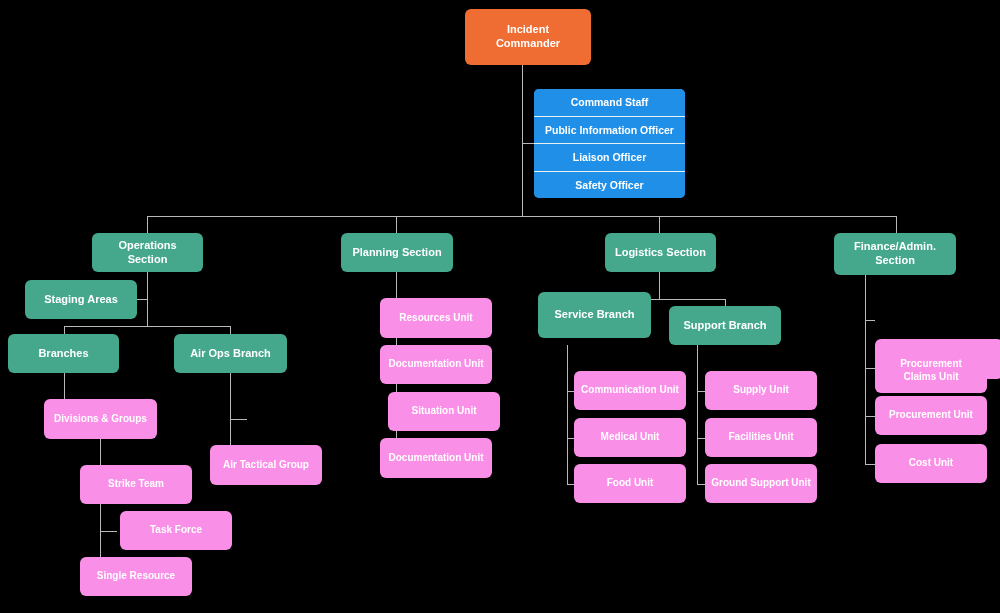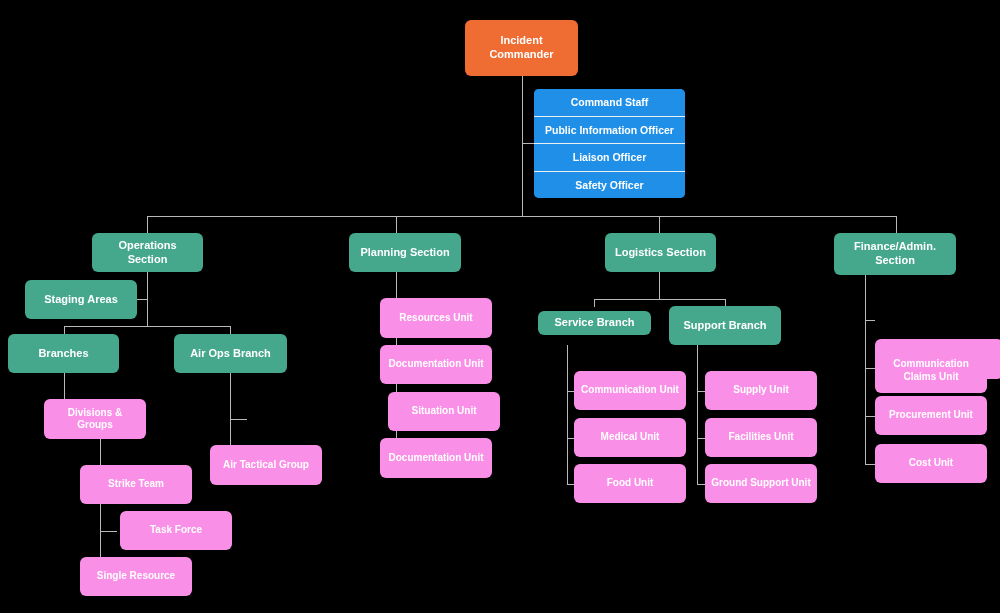--- a/index.html
+++ b/index.html
@@ -133,69 +133,69 @@
   <div class="edge edge-h" style="left:697px; top:391px; width:9px;"></div>
   <div class="edge edge-h" style="left:697px; top:438px; width:9px;"></div>
   <div class="edge edge-h" style="left:697px; top:484px; width:9px;"></div>
 
   <div class="edge edge-v" style="left:865px; top:275px; height:189px;"></div>
   <div class="edge edge-h" style="left:865px; top:320px; width:10px;"></div>
   <div class="edge edge-h" style="left:865px; top:368px; width:10px;"></div>
   <div class="edge edge-h" style="left:865px; top:416px; width:10px;"></div>
   <div class="edge edge-h" style="left:865px; top:464px; width:10px;"></div>
 
-  <div class="node node-cmd" style="left:465px; top:20px; width:113px; height:56px;">
+  <div class="node node-cmd" style="left:465px; top:9px; width:126px; height:56px;">
     <span>
       <span>Incident</span><br>
       <span>Commander</span>
     </span>
   </div>
 
   <div class="staff-block" style="left:534px; top:89px; width:151px; height:109px;">
     <div class="staff-row">Command Staff</div>
     <div class="staff-row">Public Information Officer</div>
     <div class="staff-row">Liaison Officer</div>
     <div class="staff-row">Safety Officer</div>
   </div>
 
   <div class="node node-section" style="left:92px; top:233px; width:111px; height:39px;">Operations Section</div>
   <div class="node node-section" style="left:25px; top:280px; width:112px; height:39px;">Staging Areas</div>
   <div class="node node-section" style="left:8px; top:334px; width:111px; height:39px;">Branches</div>
   <div class="node node-section" style="left:174px; top:334px; width:113px; height:39px;">Air Ops Branch</div>
-  <div class="node node-unit" style="left:44px; top:399px; width:102px; height:40px;">Divisions &amp; Groups</div>
+  <div class="node node-unit" style="left:44px; top:399px; width:113px; height:40px;">Divisions &amp; Groups</div>
   <div class="node node-unit" style="left:80px; top:465px; width:112px; height:39px;">Strike Team</div>
   <div class="node node-unit" style="left:80px; top:511px; width:112px; height:39px;margin-left:40px;">Task Force</div>
   <div class="node node-unit" style="left:80px; top:557px; width:112px; height:39px;">Single Resource</div>
   <div class="node node-unit" style="left:210px; top:445px; width:112px; height:40px;">Air Tactical Group</div>
 
-  <div class="node node-section" style="left:341px; top:233px; width:112px; height:39px;margin-left:8px;">Planning Section</div>
+  <div class="node node-section" style="left:341px; top:233px; width:112px; height:39px;">Planning Section</div>
   <div class="node node-unit" style="left:380px; top:298px; width:112px; height:40px;">Resources Unit</div>
   <div class="node node-unit" style="left:380px; top:345px; width:112px; height:39px;">Documentation Unit</div>
   <div class="node node-unit" style="left:388px; top:392px; width:112px; height:39px;">Situation Unit</div>
   <div class="node node-unit" style="left:380px; top:438px; width:112px; height:40px;">Documentation Unit</div>
 
   <div class="node node-section" style="left:605px; top:233px; width:111px; height:39px;">Logistics Section</div>
-  <div class="node node-section" style="left:538px; top:311px; width:113px; height:24px;">Service Branch</div>
+  <div class="node node-section" style="left:538px; top:292px; width:113px; height:46px;">Service Branch</div>
   <div class="node node-section" style="left:669px; top:306px; width:112px; height:39px;">Support Branch</div>
   <div class="node node-unit" style="left:574px; top:371px; width:112px; height:39px;">Communication Unit</div>
   <div class="node node-unit" style="left:574px; top:418px; width:112px; height:39px;">Medical Unit</div>
   <div class="node node-unit" style="left:574px; top:464px; width:112px; height:39px;">Food Unit</div>
   <div class="node node-unit" style="left:705px; top:371px; width:112px; height:39px;">Supply Unit</div>
   <div class="node node-unit" style="left:705px; top:418px; width:112px; height:39px;">Facilities Unit</div>
   <div class="node node-unit" style="left:705px; top:464px; width:112px; height:39px;">Ground Support Unit</div>
 
   <div class="node node-section" style="left:834px; top:233px; width:122px; height:42px;">
     <span>
       <span>Finance/Admin.</span><br>
       <span>Section</span>
     </span>
   </div>
   <div class="node node-unit" style="left:875px; top:300px; width:128px; height:40px;margin-top:39px;">Time Unit</div>
   <div class="node node-unit" style="left:875px; top:348px; width:112px; height:45px;">
     <span>
-      <span>Communication</span><br>
+      <span>Procurement</span><br>
       <span>Claims Unit</span>
     </span>
   </div>
   <div class="node node-unit" style="left:875px; top:396px; width:112px; height:39px;">Procurement Unit</div>
   <div class="node node-unit" style="left:875px; top:444px; width:112px; height:39px;">Cost Unit</div>
 
 </div>
 
 </body></html>

